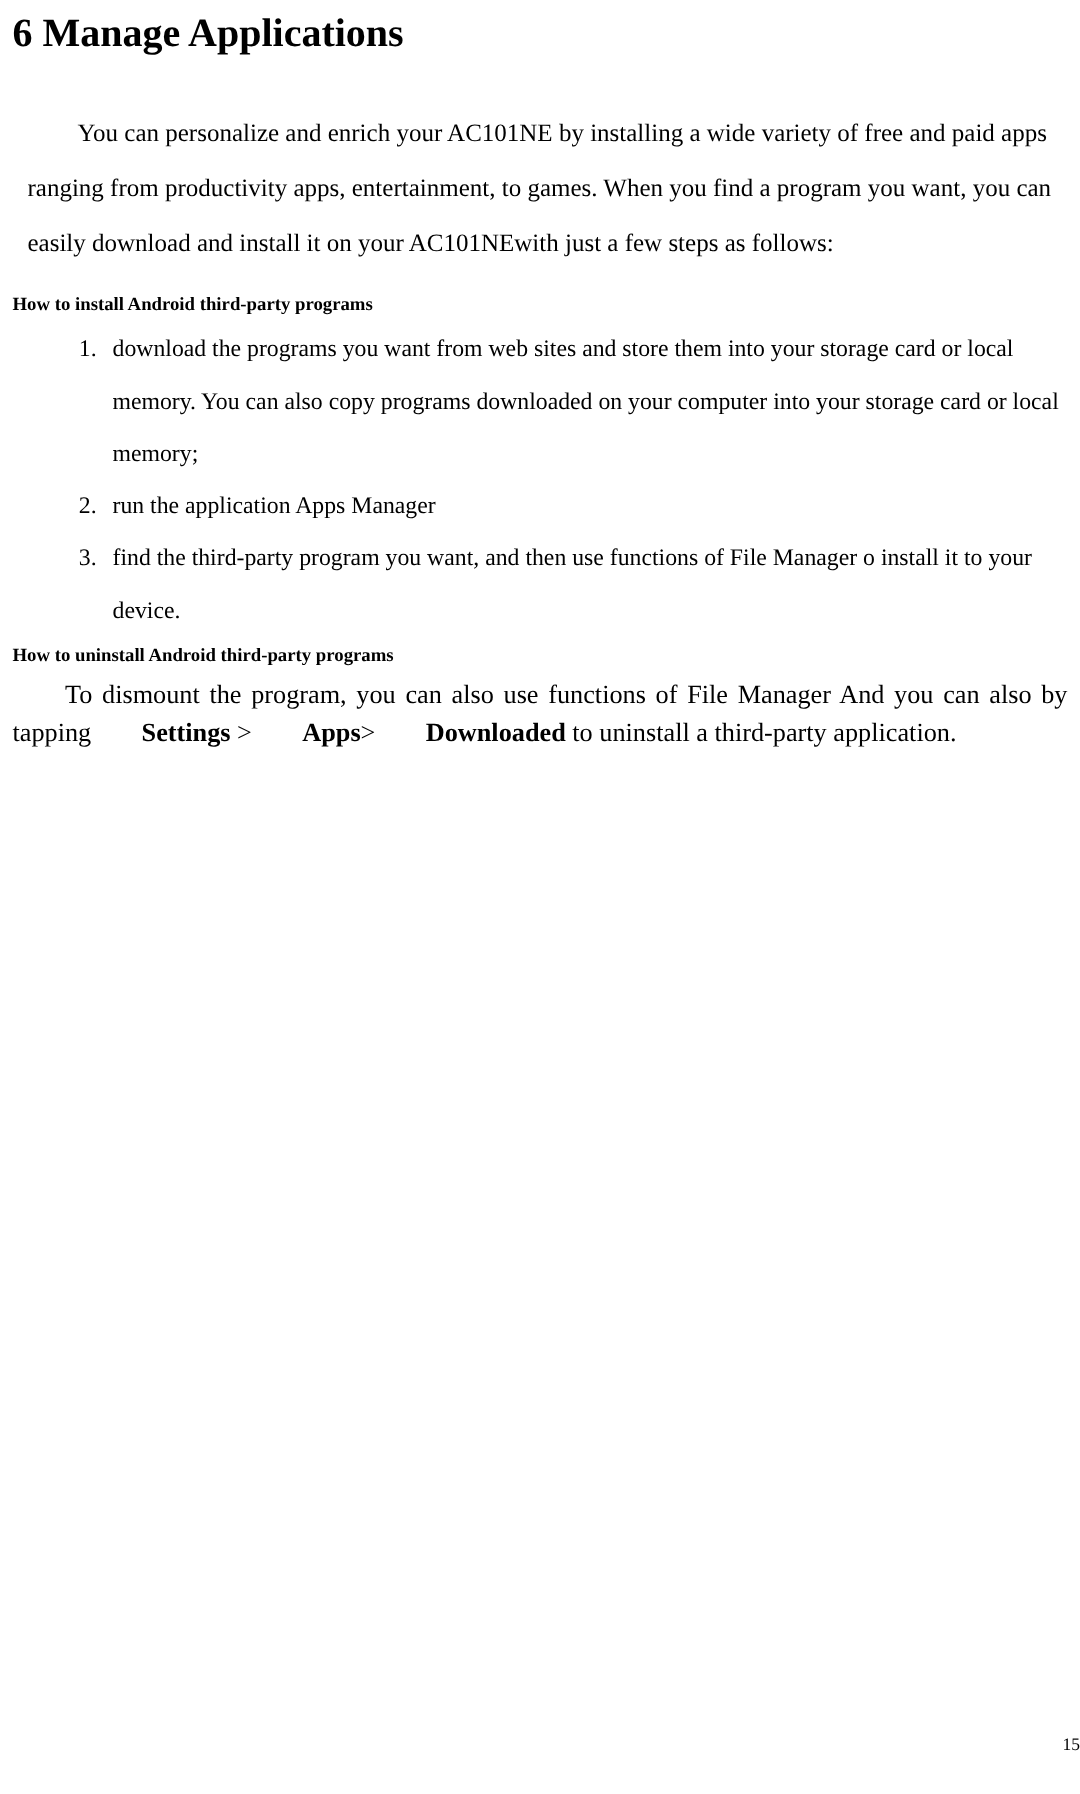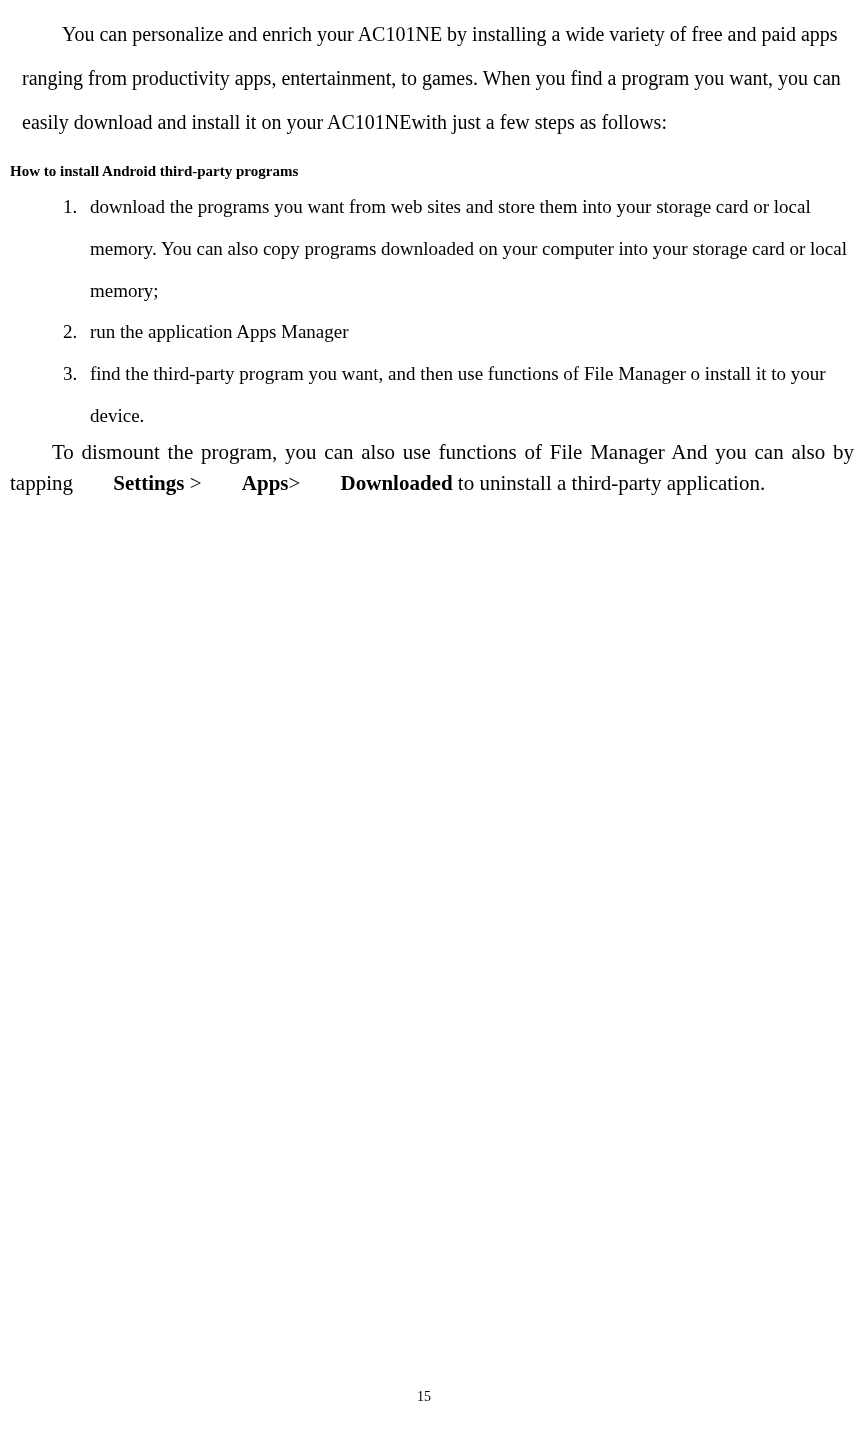--- a/index.html
+++ b/index.html
@@ -50,38 +50,40 @@
       margin: 0;
     }
     .bold {
       font-weight: bold;
       margin-left: 35px;
     }
     .page-number {
       position: absolute;
       bottom: 30px;
       left: 0;
-      right: 16px;
-      text-align: center;
+      right: 0;
+      text-align: right;
       font-size: 14px;
       font-family: "Times New Roman", Times, serif;
     }
   </style>
 </head>
 <body>
 
 <div class="content">
+  <div class="heading">6 Manage Applications</div>
 
   <p class="intro">You can personalize and enrich your AC101NE by installing a wide variety of free and paid apps ranging from productivity apps, entertainment, to games. When you find a program you want, you can easily download and install it on your AC101NEwith just a few steps as follows:</p>
 
   <p class="subheading">How to install Android third-party programs</p>
 
   <ol class="list">
     <li>download the programs you want from web sites and store them into your storage card or local memory. You can also copy programs downloaded on your computer into your storage card or local memory;</li>
     <li>run the application Apps Manager</li>
     <li>find the third-party program you want, and then use functions of File Manager o install it to your device.</li>
   </ol>
 
+  <p class="subheading">How to uninstall Android third-party programs</p>
 
   <p class="uninstall-para"><span>To dismount the program, you can also use functions of File Manager And you can also by tapping </span><span class="bold">Settings</span><span> &gt; </span><span class="bold">Apps</span><span>&gt; </span><span class="bold">Downloaded</span><span> to uninstall a third-party application.</span></p>
 </div>
 
 <div class="page-number">15</div>
 
 </body></html>

